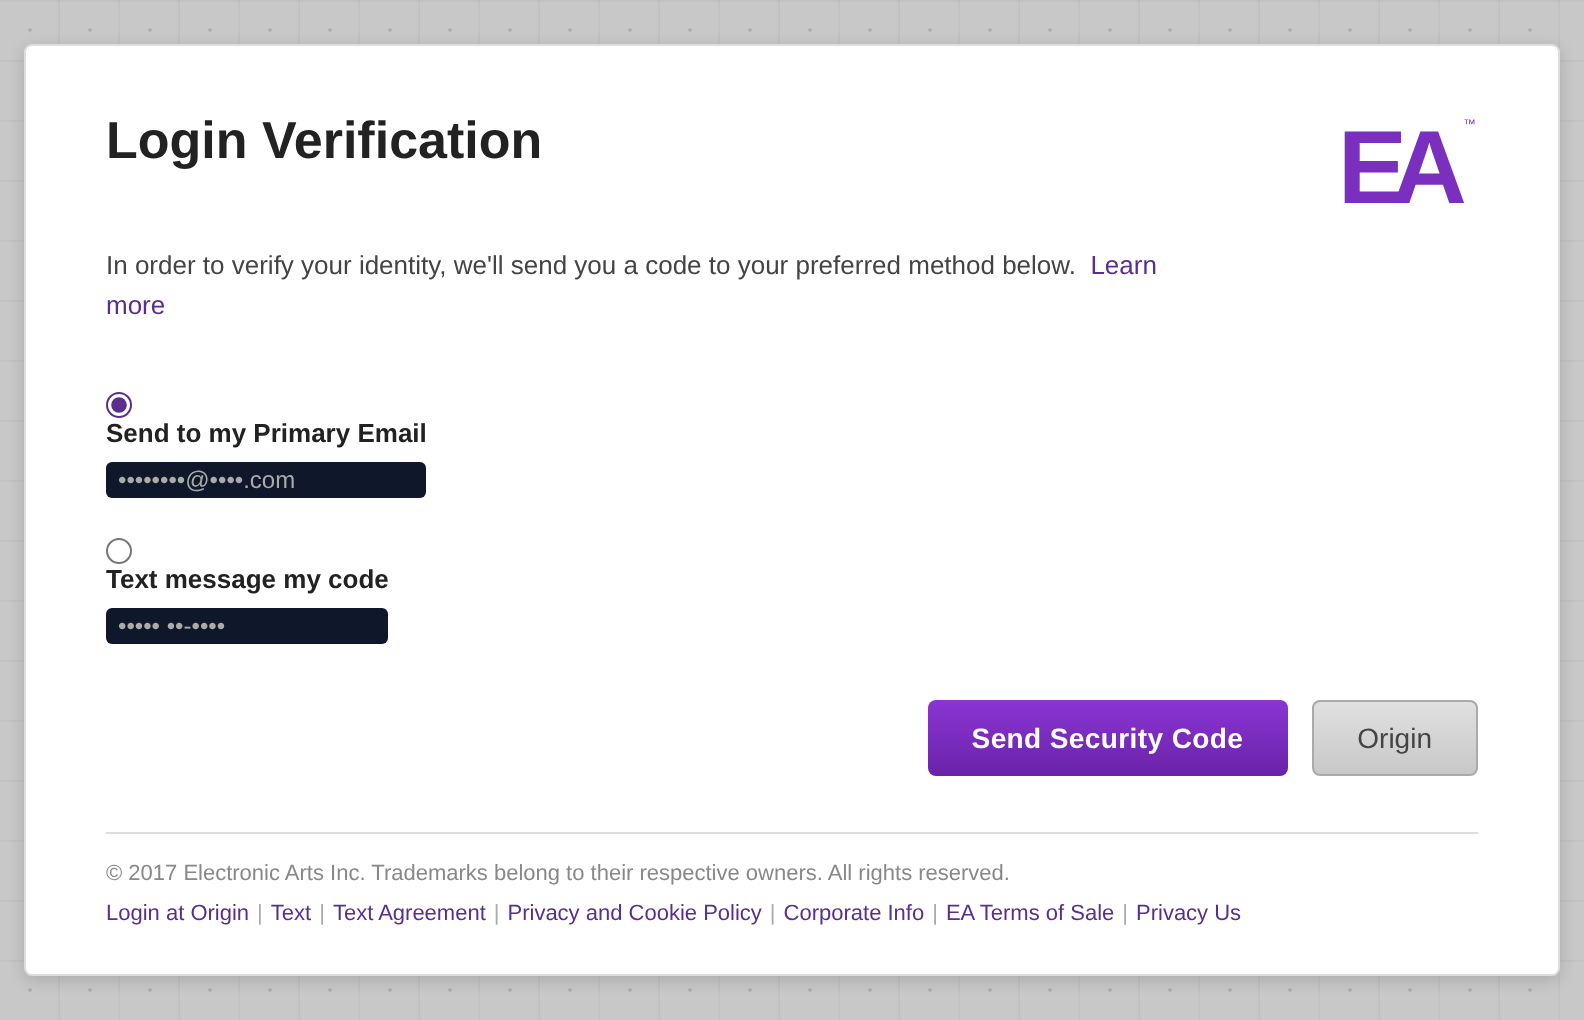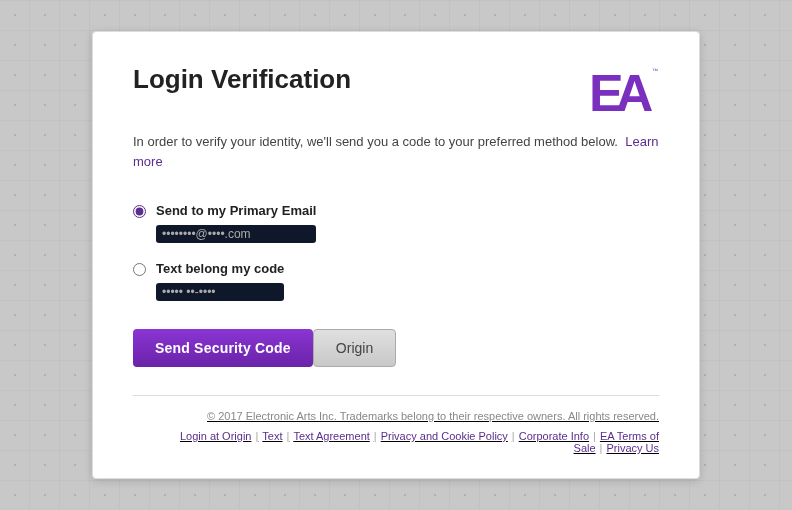--- a/index.html
+++ b/index.html
@@ -38,21 +38,21 @@
           rgba(180,180,180,0.3) 29px,
           rgba(180,180,180,0.3) 30px
         );
       pointer-events: none;
     }
 
     .card {
       background: #fff;
       border: 1px solid #ddd;
       border-radius: 4px;
-      width: 608px;
+      width: 768px;
       padding: 32px 40px 24px 40px;
       position: relative;
       z-index: 1;
       box-shadow: 0 2px 8px rgba(0,0,0,0.15);
     }
 
     .card-header {
       display: flex;
       justify-content: space-between;
       align-items: flex-start;
@@ -86,20 +86,21 @@
     }
 
     .options-section {
       margin-bottom: 28px;
     }
 
     .option-row {
       display: flex;
       align-items: flex-start;
       margin-bottom: 18px;
+      flex-direction: column;
     }
 
     .option-row input[type="radio"] {
       margin-top: 2px;
       margin-right: 10px;
       accent-color: #5b2d8e;
       cursor: pointer;
     }
 
     .option-label {
@@ -119,21 +120,23 @@
       margin-top: 3px;
     }
 
     .option-info {
       display: flex;
       flex-direction: column;
     }
 
     .buttons-row {
       display: flex;
+      gap: 12px;
       margin-bottom: 28px;
+      justify-content: flex-end;
     }
 
     .btn-send {
       background: #7b2fbe;
       background: linear-gradient(to bottom, #8a35d4, #6a23a8);
       color: #fff;
       border: none;
       border-radius: 4px;
       padding: 10px 22px;
       font-size: 14px;
@@ -152,22 +155,21 @@
       cursor: pointer;
     }
 
     .divider {
       border: none;
       border-top: 1px solid #ddd;
       margin-bottom: 14px;
     }
 
     .footer {
-      text-align: right;
-      text-decoration: underline;
+      text-align: left;
     }
 
     .footer-copy {
       font-size: 11px;
       color: #888;
       margin-bottom: 8px;
     }
 
     .footer-links {
       font-size: 11px;
@@ -211,21 +213,21 @@
       <input type="radio" name="verification-method" id="primary-email" checked="" style="">
       <div class="option-info">
         <label class="option-label" for="primary-email">Send to my Primary Email</label>
         <span class="option-detail">••••••••@••••.com</span>
       </div>
     </div>
 
     <div class="option-row">
       <input type="radio" name="verification-method" id="text-message" style="">
       <div class="option-info">
-        <label class="option-label" for="text-message">Text belong my code</label>
+        <label class="option-label" for="text-message">Text message my code</label>
         <span class="option-detail">••••• ••-••••</span>
       </div>
     </div>
   </div>
 
   <div class="buttons-row">
     <button class="btn-send">Send Security Code</button>
     <button class="btn-cancel">Origin</button>
   </div>
 

